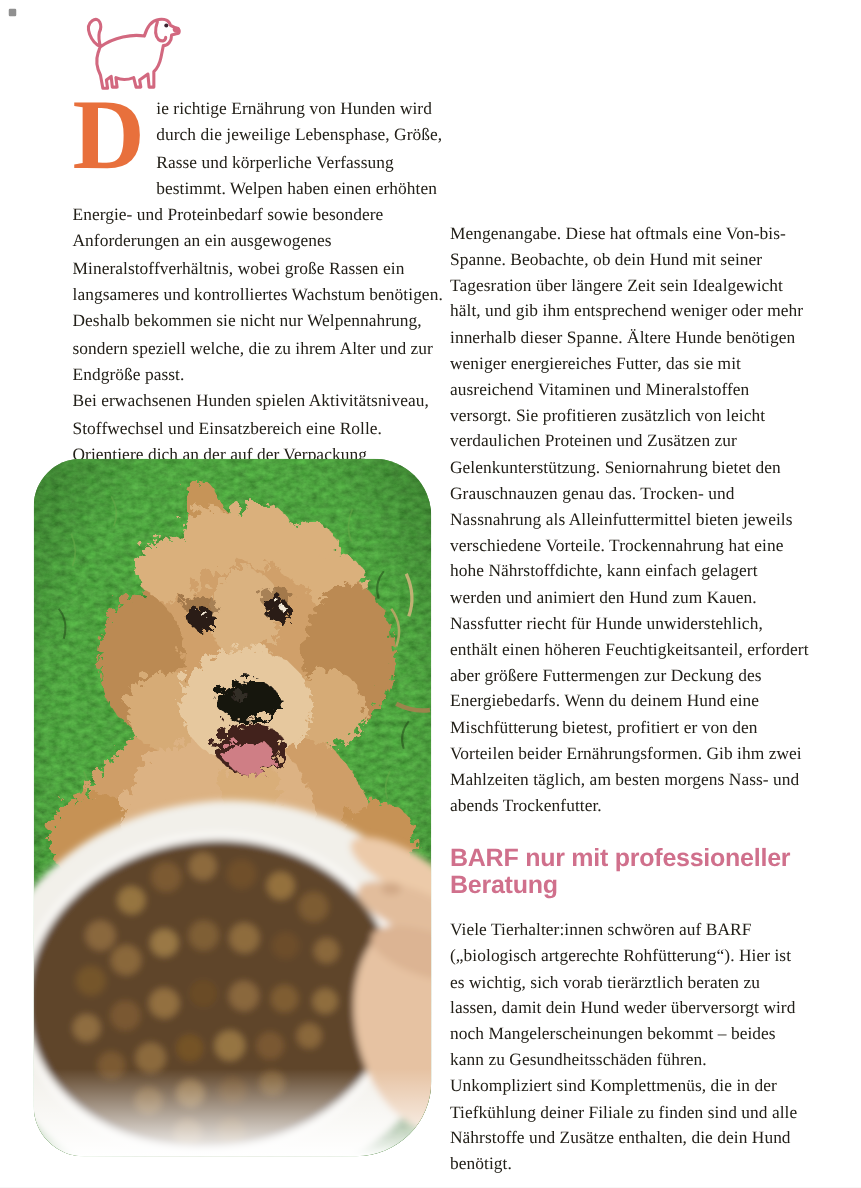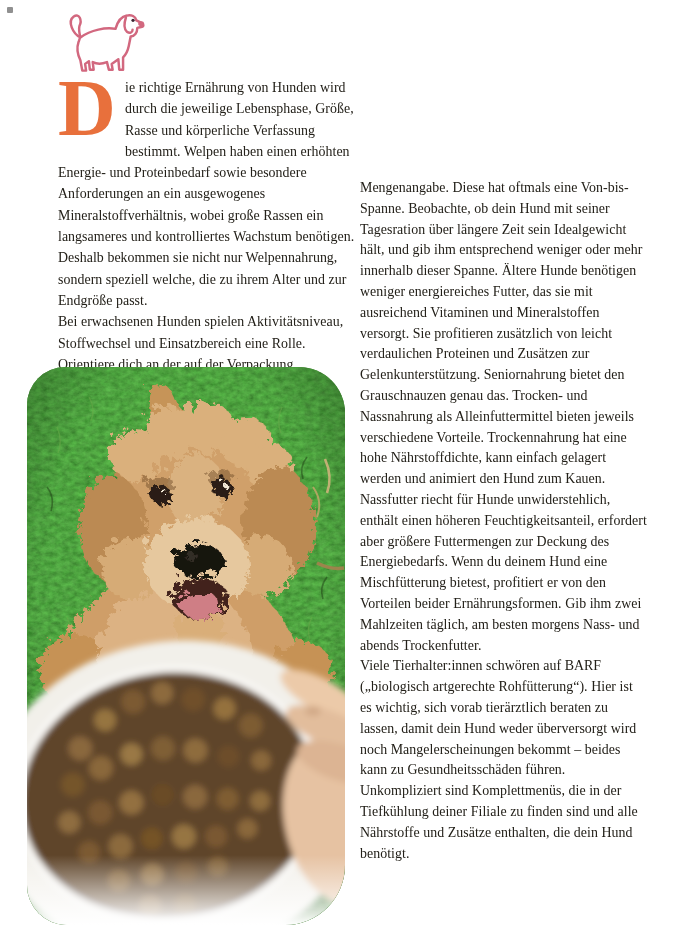--- a/index.html
+++ b/index.html
@@ -88,20 +88,21 @@
     <ellipse cx="85" cy="16.5" rx="3.1" ry="2.6" fill="#d2687f"></ellipse>
   </svg>
 
   <div class="col left-col">
     <p><span class="dropcap">D</span><span>ie richtige Ernährung von Hunden wird durch die jeweilige Lebensphase, Größe, Rasse und körperliche Verfassung bestimmt. Welpen haben einen erhöhten Energie- und Proteinbedarf sowie besondere Anforderungen an ein ausgewogenes Mineralstoffverhältnis, wobei große Rassen ein langsameres und kontrolliertes Wachstum benötigen. Deshalb bekommen sie nicht nur Welpennahrung, sondern speziell welche, die zu ihrem Alter und zur Endgröße passt.</span></p>
     <p>Bei erwachsenen Hunden spielen Aktivitätsniveau, Stoffwechsel und Einsatzbereich eine Rolle. Orientiere dich an der auf der Verpackung empfohlenen</p>
   </div>
 
   <div class="col right-col">
     <p>Mengenangabe. Diese hat oftmals eine Von-bis-Spanne. Beobachte, ob dein Hund mit seiner Tagesration über längere Zeit sein Idealgewicht hält, und gib ihm entsprechend weniger oder mehr innerhalb dieser Spanne. Ältere Hunde benötigen weniger energiereiches Futter, das sie mit ausreichend Vitaminen und Mineralstoffen versorgt. Sie profitieren zusätzlich von leicht verdaulichen Proteinen und Zusätzen zur Gelenkunterstützung. Seniornahrung bietet den Grauschnauzen genau das. Trocken- und Nassnahrung als Alleinfuttermittel bieten jeweils verschiedene Vorteile. Trockennahrung hat eine hohe Nährstoffdichte, kann einfach gelagert werden und animiert den Hund zum Kauen. Nassfutter riecht für Hunde unwiderstehlich, enthält einen höheren Feuchtigkeitsanteil, erfordert aber größere Futtermengen zur Deckung des Energiebedarfs. Wenn du deinem Hund eine Mischfütterung bietest, profitiert er von den Vorteilen beider Ernährungsformen. Gib ihm zwei Mahlzeiten täglich, am besten morgens Nass- und abends Trockenfutter.</p>
+    <h2 class="barf-heading">BARF nur mit professioneller Beratung</h2>
     <p>Viele Tierhalter:innen schwören auf BARF („biologisch artgerechte Rohfütterung“). Hier ist es wichtig, sich vorab tierärztlich beraten zu lassen, damit dein Hund weder überversorgt wird noch Mangelerscheinungen bekommt – beides kann zu Gesundheitsschäden führen. Unkompliziert sind Komplettmenüs, die in der Tiefkühlung deiner Filiale zu finden sind und alle Nährstoffe und Zusätze enthalten, die dein Hund benötigt.</p>
   </div>
 
   <div class="photo">
     <svg width="318" height="558" viewBox="0 0 318 558" aria-hidden="true">
       <defs>
         <filter id="grassTex" x="0" y="0" width="100%" height="100%">
           <feTurbulence type="fractalNoise" baseFrequency="0.14 0.2" numOctaves="4" seed="11"></feTurbulence>
           <feColorMatrix type="matrix" values="0.10 0 0 0 0.03
                     0.38 0.12 0 0 0.14

